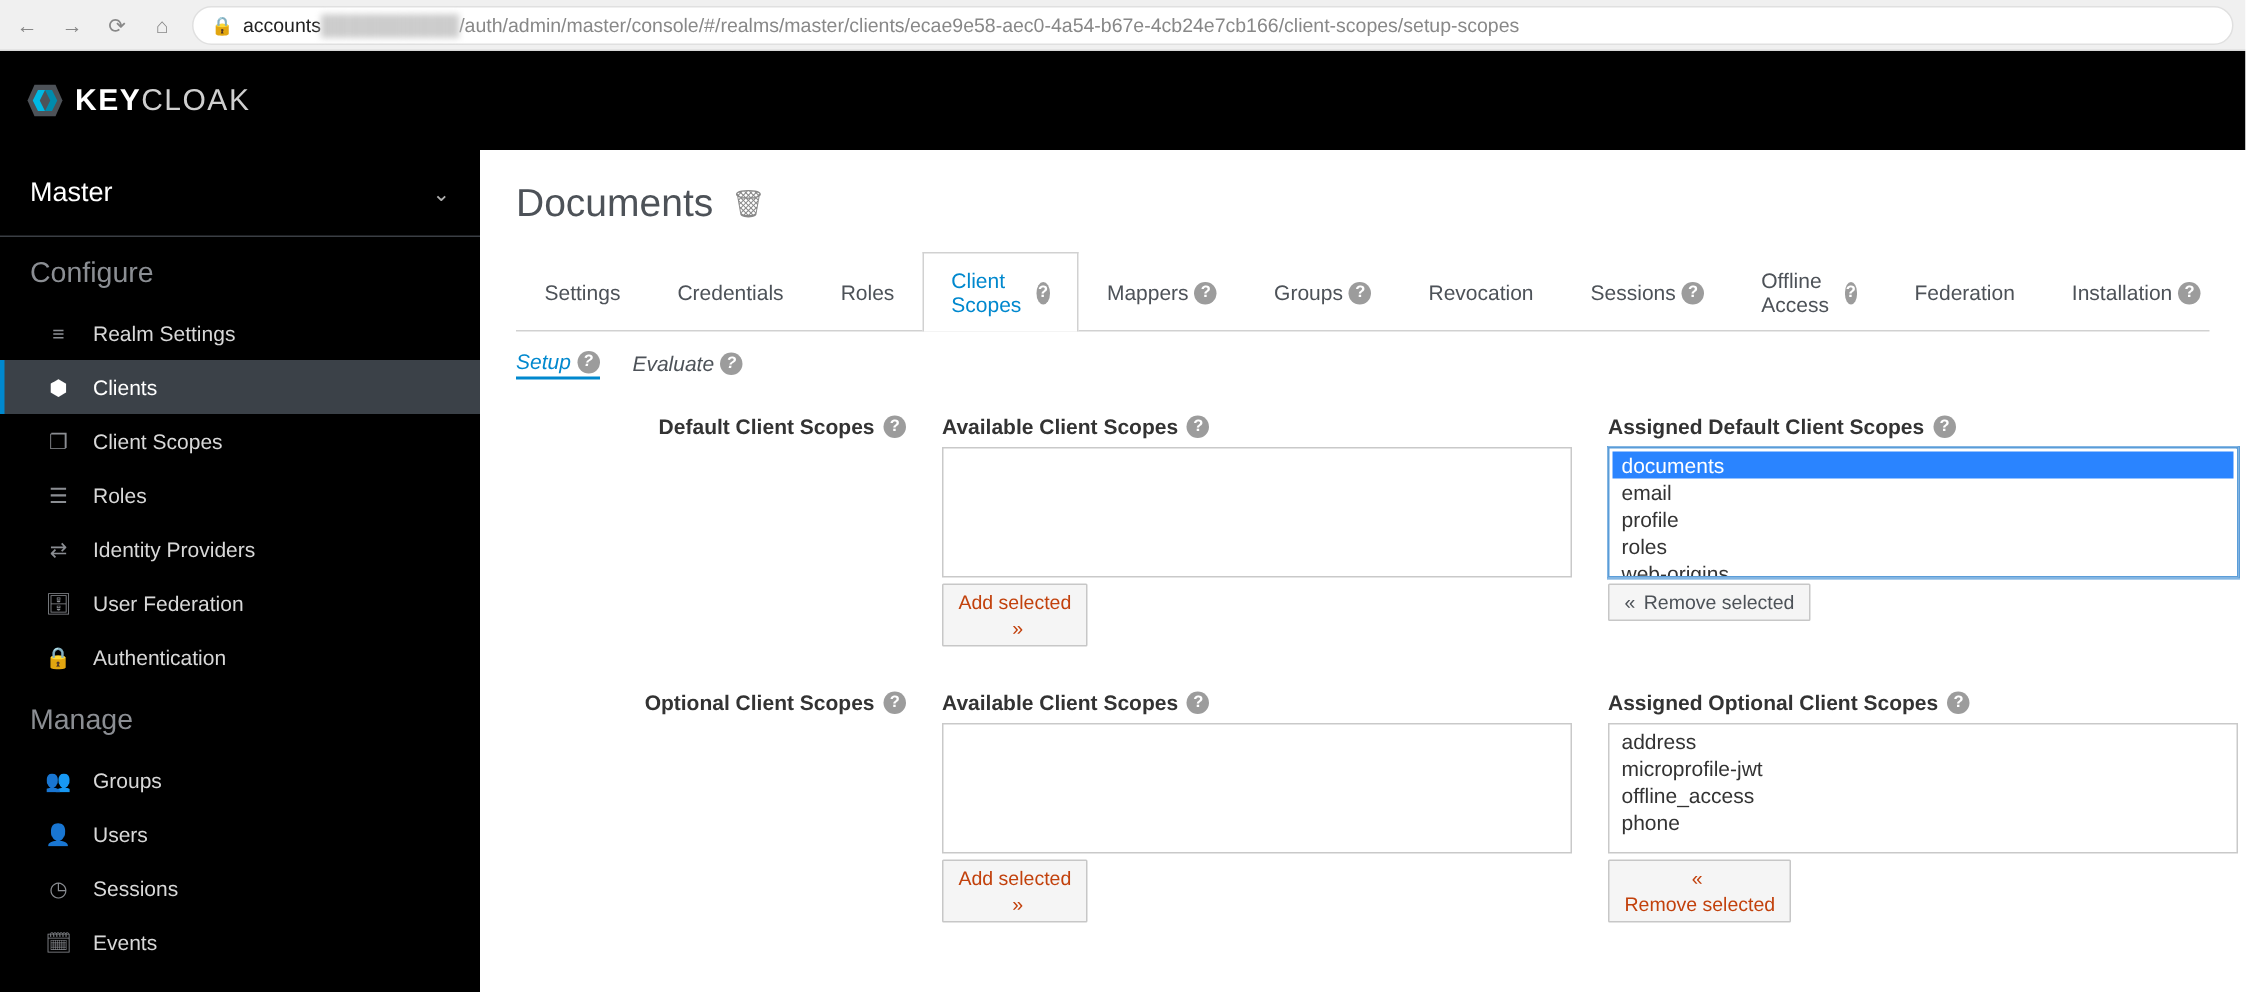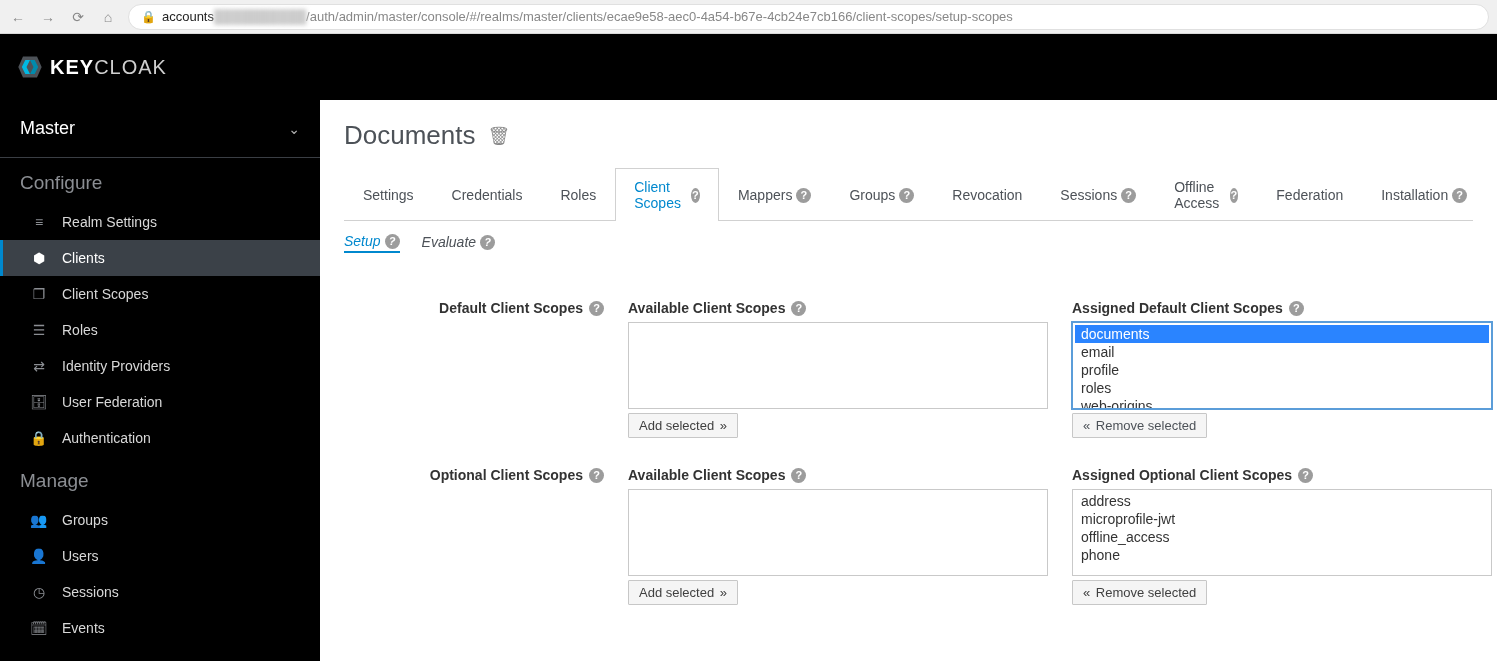--- a/index.html
+++ b/index.html
@@ -48,30 +48,30 @@
     .tabs { border-bottom: 1px solid #d1d1d1; display: flex; gap: 0; margin-bottom: 0; }
     .tab { padding: 10px 18px; color: #4d5258; cursor: pointer; font-size: 14px; display: flex; align-items: center; gap: 4px; border: 1px solid transparent; border-bottom: none; position: relative; top: 1px; }
     .tab.active { color: #0088ce; border-color: #d1d1d1; background: #fff; }
     .help-dot { display: inline-flex; width: 15px; height: 15px; border-radius: 50%; background: #9c9c9c; color: #fff; font-size: 11px; align-items: center; justify-content: center; font-weight: bold; }
     
     .subtabs { display: flex; gap: 22px; padding: 12px 0 10px; border-bottom: 1px solid transparent; }
     .subtab { color: #4d5258; cursor: pointer; display: flex; align-items: center; gap: 4px; font-size: 14px; padding-bottom: 2px; font-style: italic; }
     .subtab.active { color: #0088ce; border-bottom: 2px solid #0088ce; }
     
     
-    .scope-grid { display: grid; grid-template-columns: 260px 420px 420px; gap: 24px; margin-top: 36px; align-items: start; }
+    .scope-grid { display: grid; grid-template-columns: 260px 420px 420px; gap: 24px; margin-top: 12px; align-items: start; }
     .col-label { text-align: right; font-weight: 600; color: #333; font-size: 14px; display: flex; justify-content: flex-end; align-items: center; gap: 6px; padding-top: 0; }
     .col-block { }
     .block-title { font-weight: 600; color: #333; margin-bottom: 6px; display: flex; align-items: center; gap: 6px; font-size: 14px; }
     .listbox { width: 100%; height: 87px; border: 1px solid #c9c9c9; background: #fff; padding: 2px; overflow-y: auto; font-family: inherit; }
     .listbox.focused { border: 1px solid #5b9dd9; outline: 1px solid #5b9dd9; }
     .listbox div { padding: 1px 6px; cursor: pointer; font-size: 14px; }
     .listbox div.selected { background: #2a84ff; color: #fff; }
     .btn-sm { margin-top: 4px; padding: 4px 10px; border: 1px solid #c7c7c7; background: #f5f5f5; color: #4d5258; font-size: 13px; cursor: pointer; border-radius: 1px; display: inline-flex; align-items: center; gap: 2px; }
-    .btn-sm:disabled { color: #404040; cursor: default; }
+    .btn-sm:disabled { color: #c2410c; cursor: default; flex-direction: column; }
   </style>
 </head>
 <body>
 
 <div class="browser-bar">
   <span class="browser-btn">←</span>
   <span class="browser-btn">→</span>
   <span class="browser-btn">⟳</span>
   <span class="browser-btn">⌂</span>
   <div class="url-bar">

